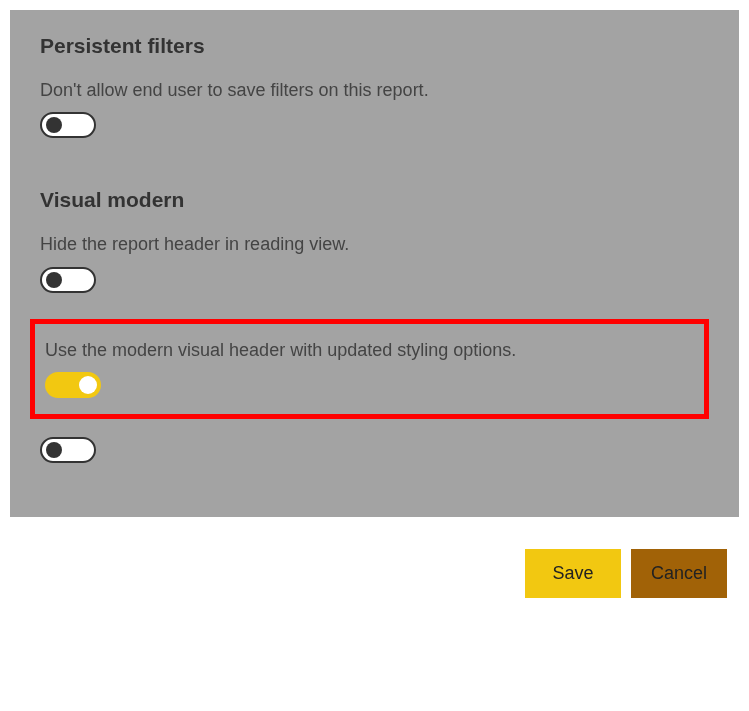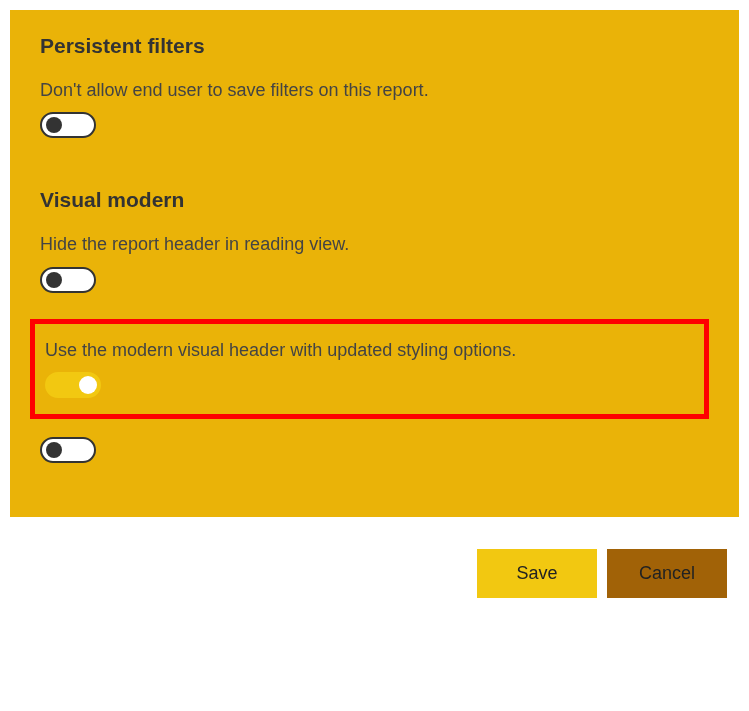--- a/index.html
+++ b/index.html
@@ -8,21 +8,21 @@
       padding: 0;
     }
     body {
       font-family: "Segoe UI", Arial, sans-serif;
       width: 749px;
       height: 711px;
       background: #ffffff;
       padding: 0;
     }
     .settings-panel {
-      background: #eab308;
+      background: #a3a3a3;
       padding: 24px 30px 30px 30px;
       margin: 10px;
     }
     .section-heading {
       font-size: 21px;
       font-weight: 700;
       color: #333333;
       margin-bottom: 20px;
       margin-top: 0;
     }
@@ -88,21 +88,21 @@
       gap: 10px;
       padding: 22px 22px 0 0;
     }
     .btn {
       border: none;
       font-size: 18px;
       color: #222222;
       padding: 14px 0;
       cursor: pointer;
       font-family: inherit;
-      width: 120px;
+      width: 96px;
       text-align: center;
     }
     .btn-primary {
       background: #f2c811;
     }
     .btn-secondary {
       background: #a16207;
     }
   </style>
 </head>

